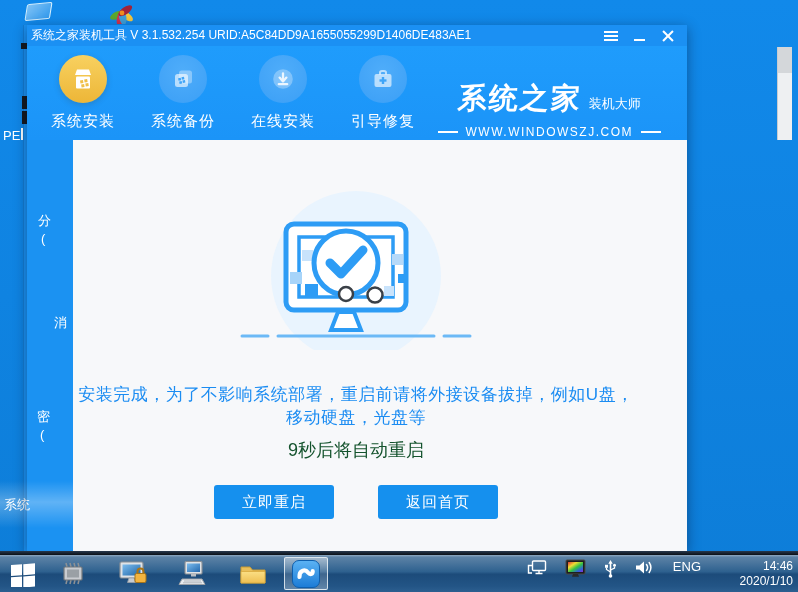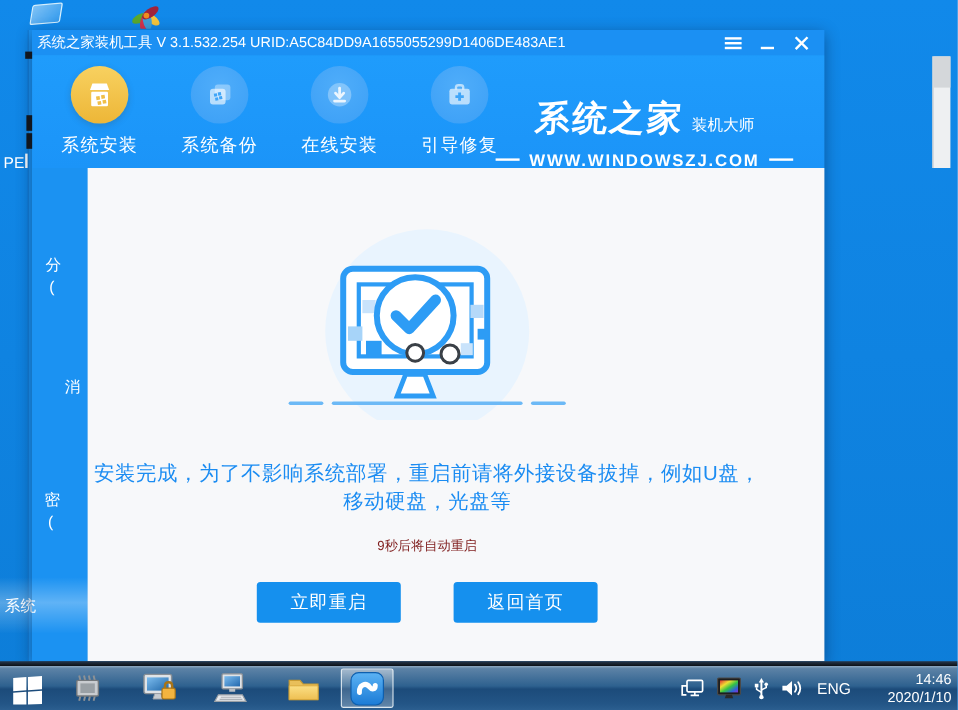--- a/index.html
+++ b/index.html
@@ -49,45 +49,45 @@
     display:flex; align-items:center; justify-content:center; }
   .nav-item.active .nav-circle { background:linear-gradient(#f8d160,#edb637); box-shadow:0 2px 6px rgba(70,40,0,.18); }
   .nav-label { margin-top:9px; color:#fff; font-size:15px; letter-spacing:1px; }
 
   .logo { position:absolute; right:26px; top:33px; text-align:center; color:#fff; }
   .logo-row1 { display:flex; align-items:baseline; justify-content:center; }
   .logo-brand { font-size:29px; font-weight:700; letter-spacing:2px; transform:skewX(-4deg); }
   .logo-sub { font-size:13px; margin-left:7px; }
   .logo-row2 { margin-top:6px; display:flex; align-items:center; justify-content:center; gap:8px; }
   .logo-dash { width:20px; height:2px; background:#fff; }
-  .logo-site { font-size:14px; font-weight:700; letter-spacing:1.5px; }
+  .logo-site { font-size:12px; font-weight:400; letter-spacing:1.5px; }
 
   .content { position:absolute; left:46px; right:0; top:115px; bottom:0; background:#f7f8fa; }
   .stage { height:100%; margin-right:48px; text-align:center; position:relative; }
   .illus { margin:50px auto 0; display:block; }
   .msg-main { margin-top:33px; font-size:17px; color:#1b8cf2; letter-spacing:.5px; }
-  .msg-sub { margin-top:18px; font-size:11px; color:#7f1d1d; }
+  .msg-sub { margin-top:9px; font-size:18px; color:#14532d; }
   .btn-row { margin-top:23px; display:flex; justify-content:center; gap:44px; }
   .btn { width:120px; height:34px; background:#1590ee; border:none; border-radius:3px;
     color:#fff; font-size:15px; font-family:inherit; letter-spacing:1px; cursor:pointer; }
 
   
   .win-bottom-line { position:absolute; left:0; top:551px; width:798px; height:4px;
     background:linear-gradient(#27384d,#0b1016); z-index:4; }
   .taskbar { position:absolute; left:0; top:555px; width:798px; height:37px; z-index:5;
     background:linear-gradient(#8ea8c0 0%,#5c82a6 6%,#2e618f 45%,#1c4b7a 52%,#235586 85%,#2c5f90 100%);
     display:flex; align-items:center; }
   .tb-start { width:46px; height:37px; display:flex; align-items:center; justify-content:center; cursor:pointer; }
   .tb-icons { display:flex; align-items:center; gap:26px; margin-left:10px; }
   .tb-ic { width:34px; height:32px; display:flex; align-items:center; justify-content:center; cursor:pointer; }
   .tb-active { width:44px; height:33px; margin-left:14px;
     background:linear-gradient(rgba(255,255,255,.45),rgba(255,255,255,.15) 50%,rgba(255,255,255,.28));
     border:1px solid rgba(250,253,255,.75); border-radius:2px;
     display:flex; align-items:center; justify-content:center; cursor:pointer; }
-  .tray { margin-left:auto; display:flex; align-items:center; gap:9px; padding-right:5px; }
+  .tray { margin-left:auto; display:flex; align-items:flex-start; gap:17px; padding-right:5px; }
   .tray-eng { color:#fff; font-size:13px; margin:0 3px; cursor:pointer; }
   .tray-clock { color:#fff; font-size:12px; text-align:right; line-height:1.25; width:72px; cursor:default; }
 </style>
 </head>
 <body>
 
 <div class="desktop"></div>
 
 <div class="desk-icon-glass"></div>
 <svg class="desk-icon-flower" width="30" height="24" viewBox="0 0 30 24">

